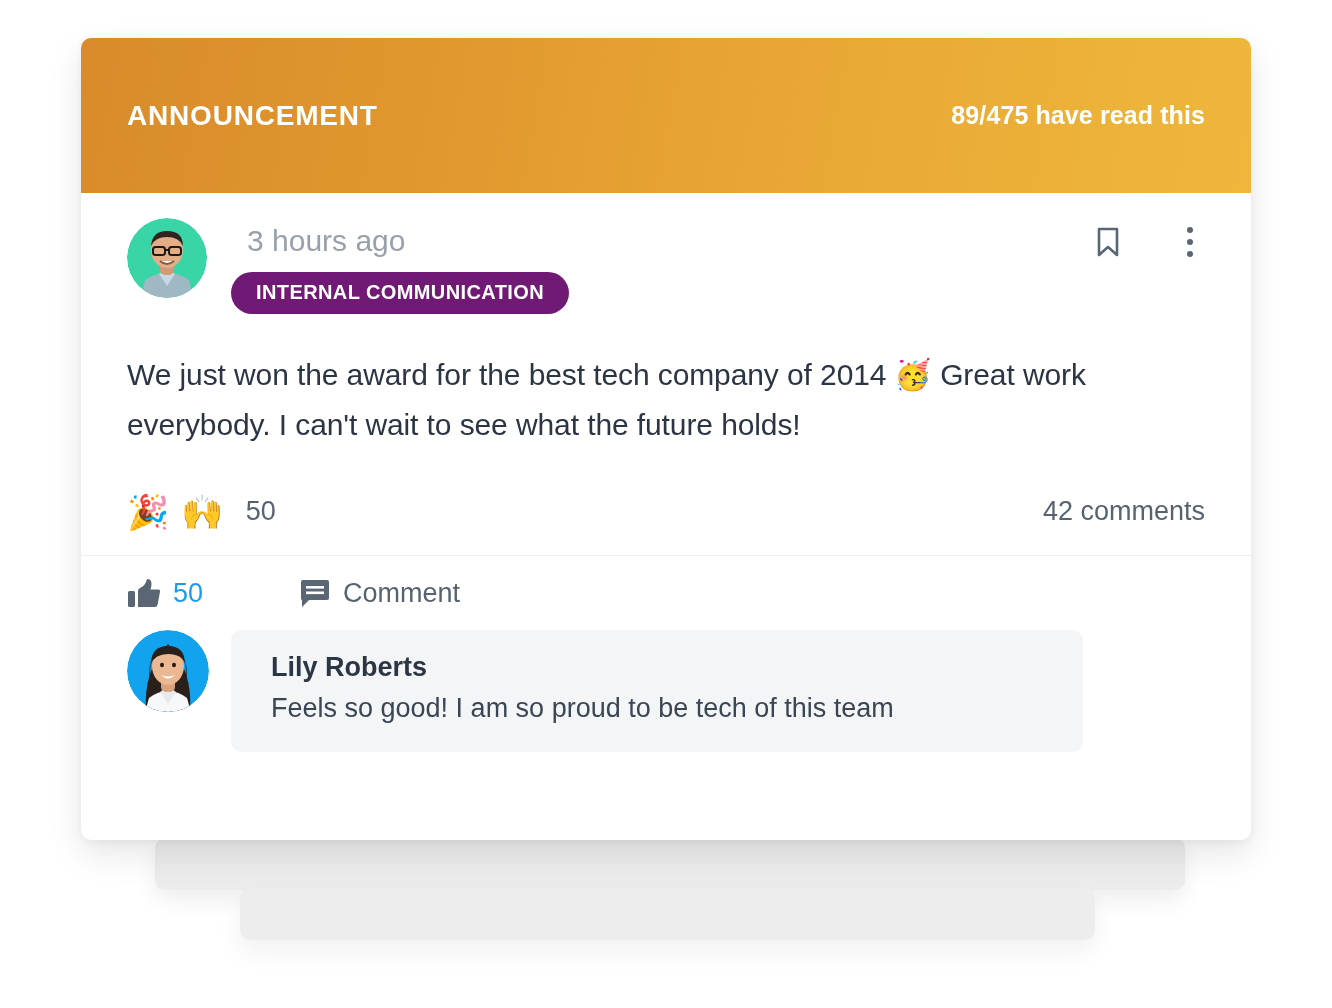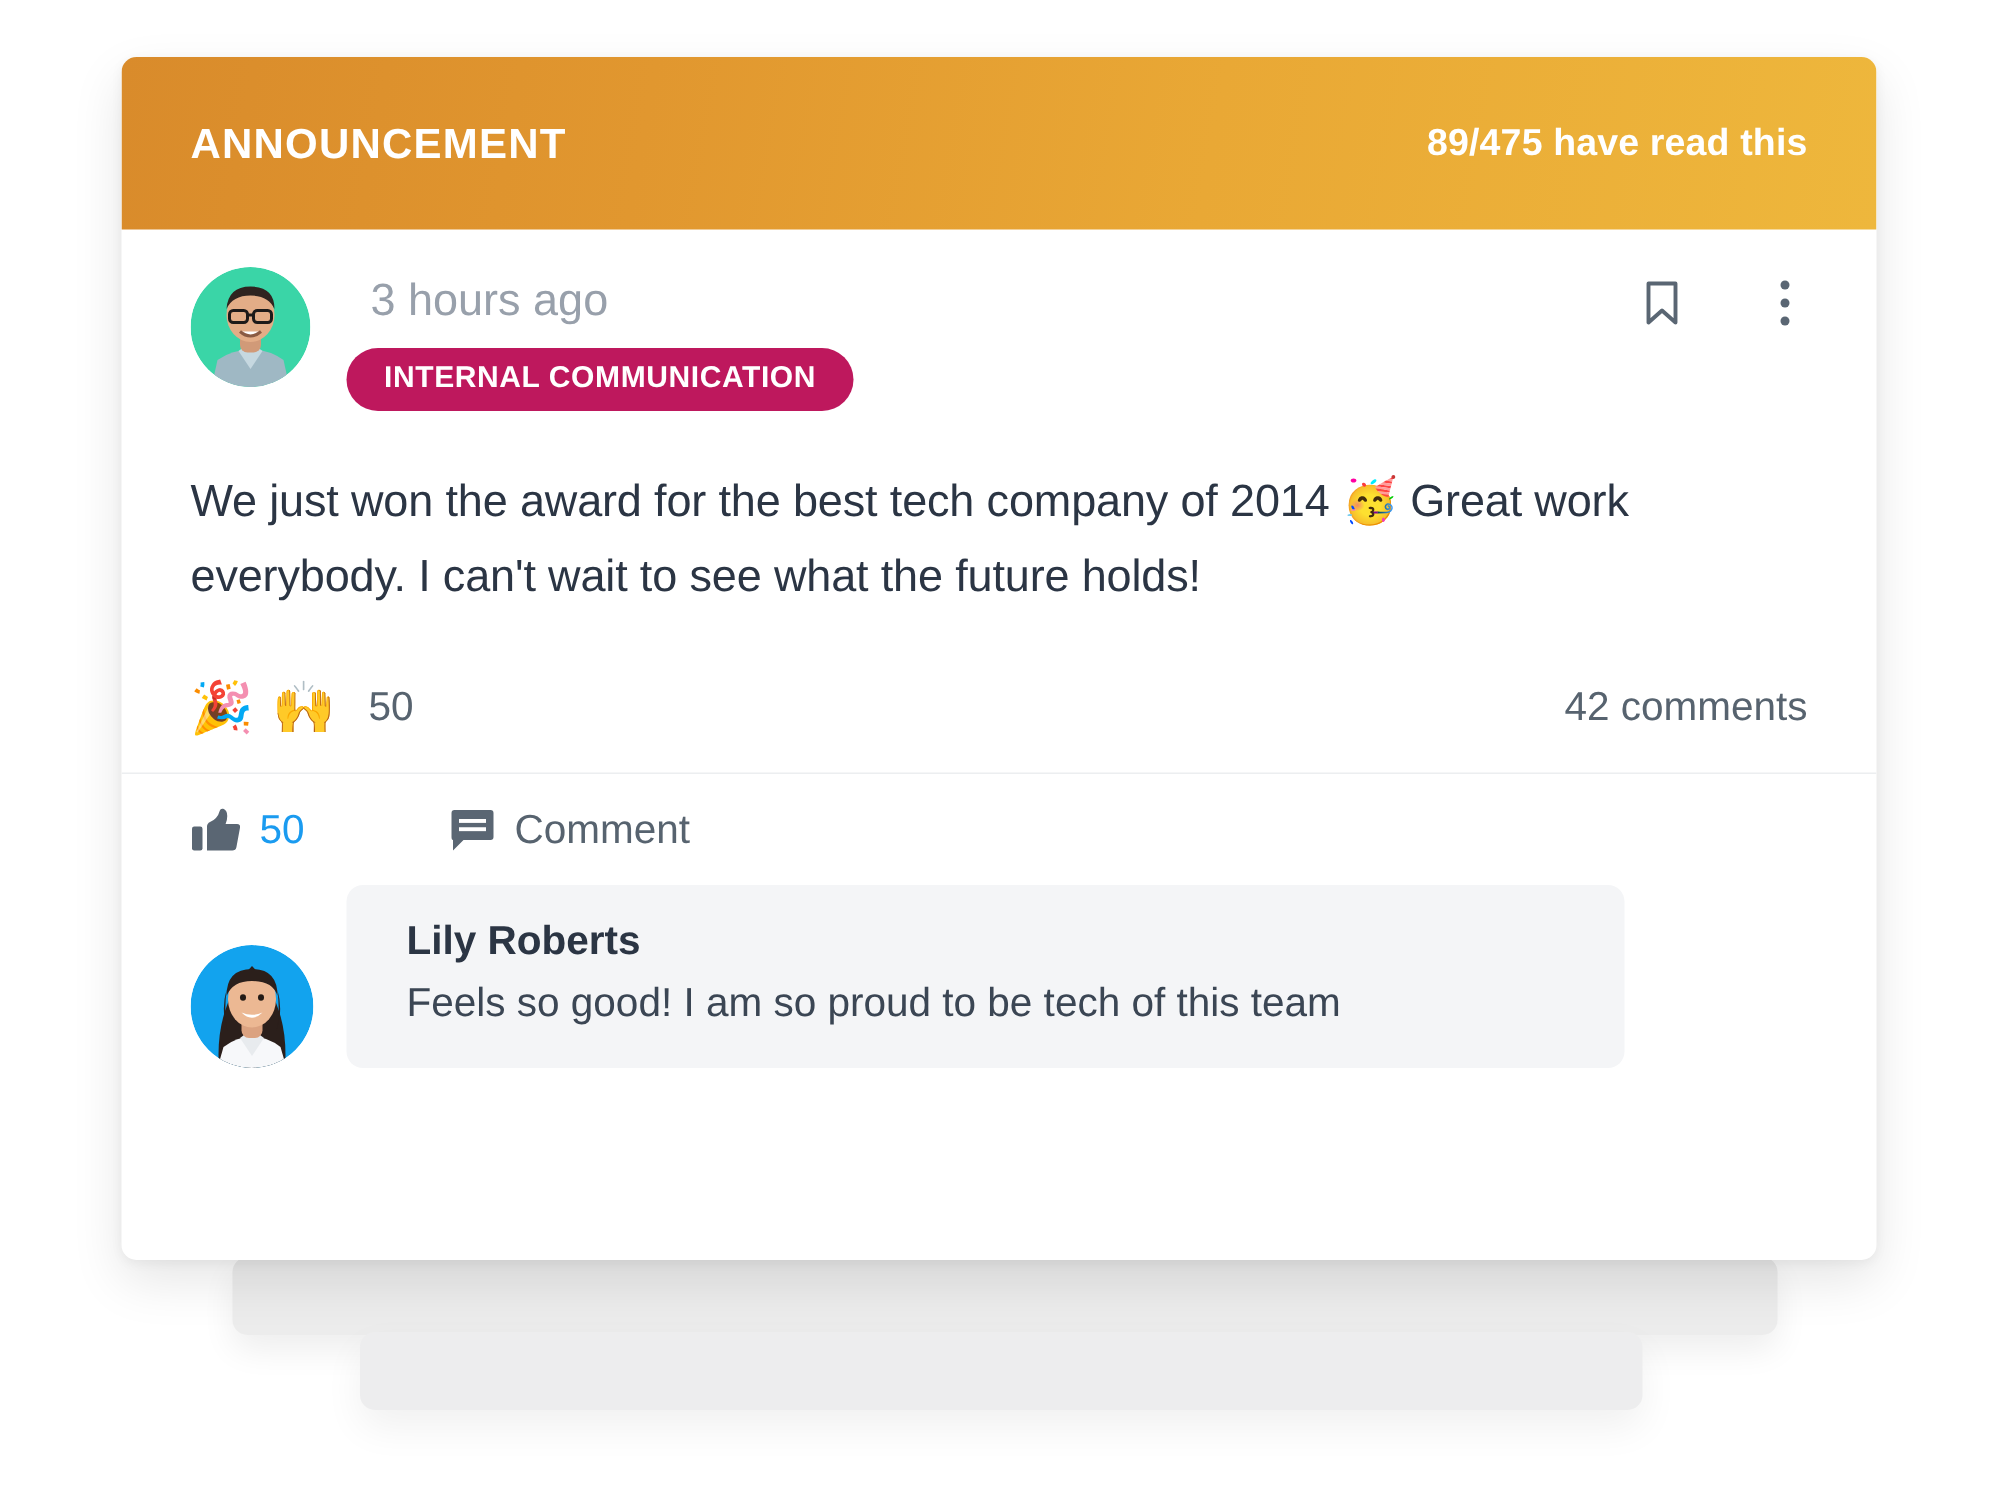--- a/index.html
+++ b/index.html
@@ -46,21 +46,21 @@
     width: 1170px;
     height: 802px;
     background: #ffffff;
     border-radius: 10px;
     box-shadow: 0 14px 34px rgba(0,0,0,0.10), 0 2px 8px rgba(0,0,0,0.05);
     overflow: hidden;
   }
 
   
   .card-header {
-    height: 115px;
+    height: 155px;
     background: linear-gradient(100deg, #d98b2b 0%, #e1972f 30%, #e9a835 62%, #eeb73c 100%);
     display: flex;
     align-items: center;
     justify-content: space-between;
     padding: 0 46px;
     box-sizing: border-box;
   }
   .header-title {
     color: #ffffff;
     font-size: 28px;
@@ -108,21 +108,21 @@
     letter-spacing: -0.2px;
   }
   .author-time {
     font-size: 30px;
     color: #98a0ab;
     margin-left: 16px;
   }
   .badge {
     display: inline-block;
     margin-top: 14px;
-    background: #be185d;
+    background: #701a75;
     color: #ffffff;
     font-size: 20px;
     font-weight: bold;
     letter-spacing: 0.4px;
     padding: 9px 25px 10px 25px;
     border-radius: 999px;
   }
 
   .header-actions {
     position: absolute;
@@ -219,21 +219,21 @@
     font-weight: normal;
   }
   .action-label {
     font-size: 27px;
     color: #57636f;
   }
 
   
   .comment-row {
     display: flex;
-    align-items: flex-end;
+    align-items: flex-start;
     padding-bottom: 40px;
   }
   .comment-avatar {
     width: 82px;
     height: 82px;
     border-radius: 50%;
     flex: 0 0 82px;
     overflow: hidden;
     position: relative;
   }

